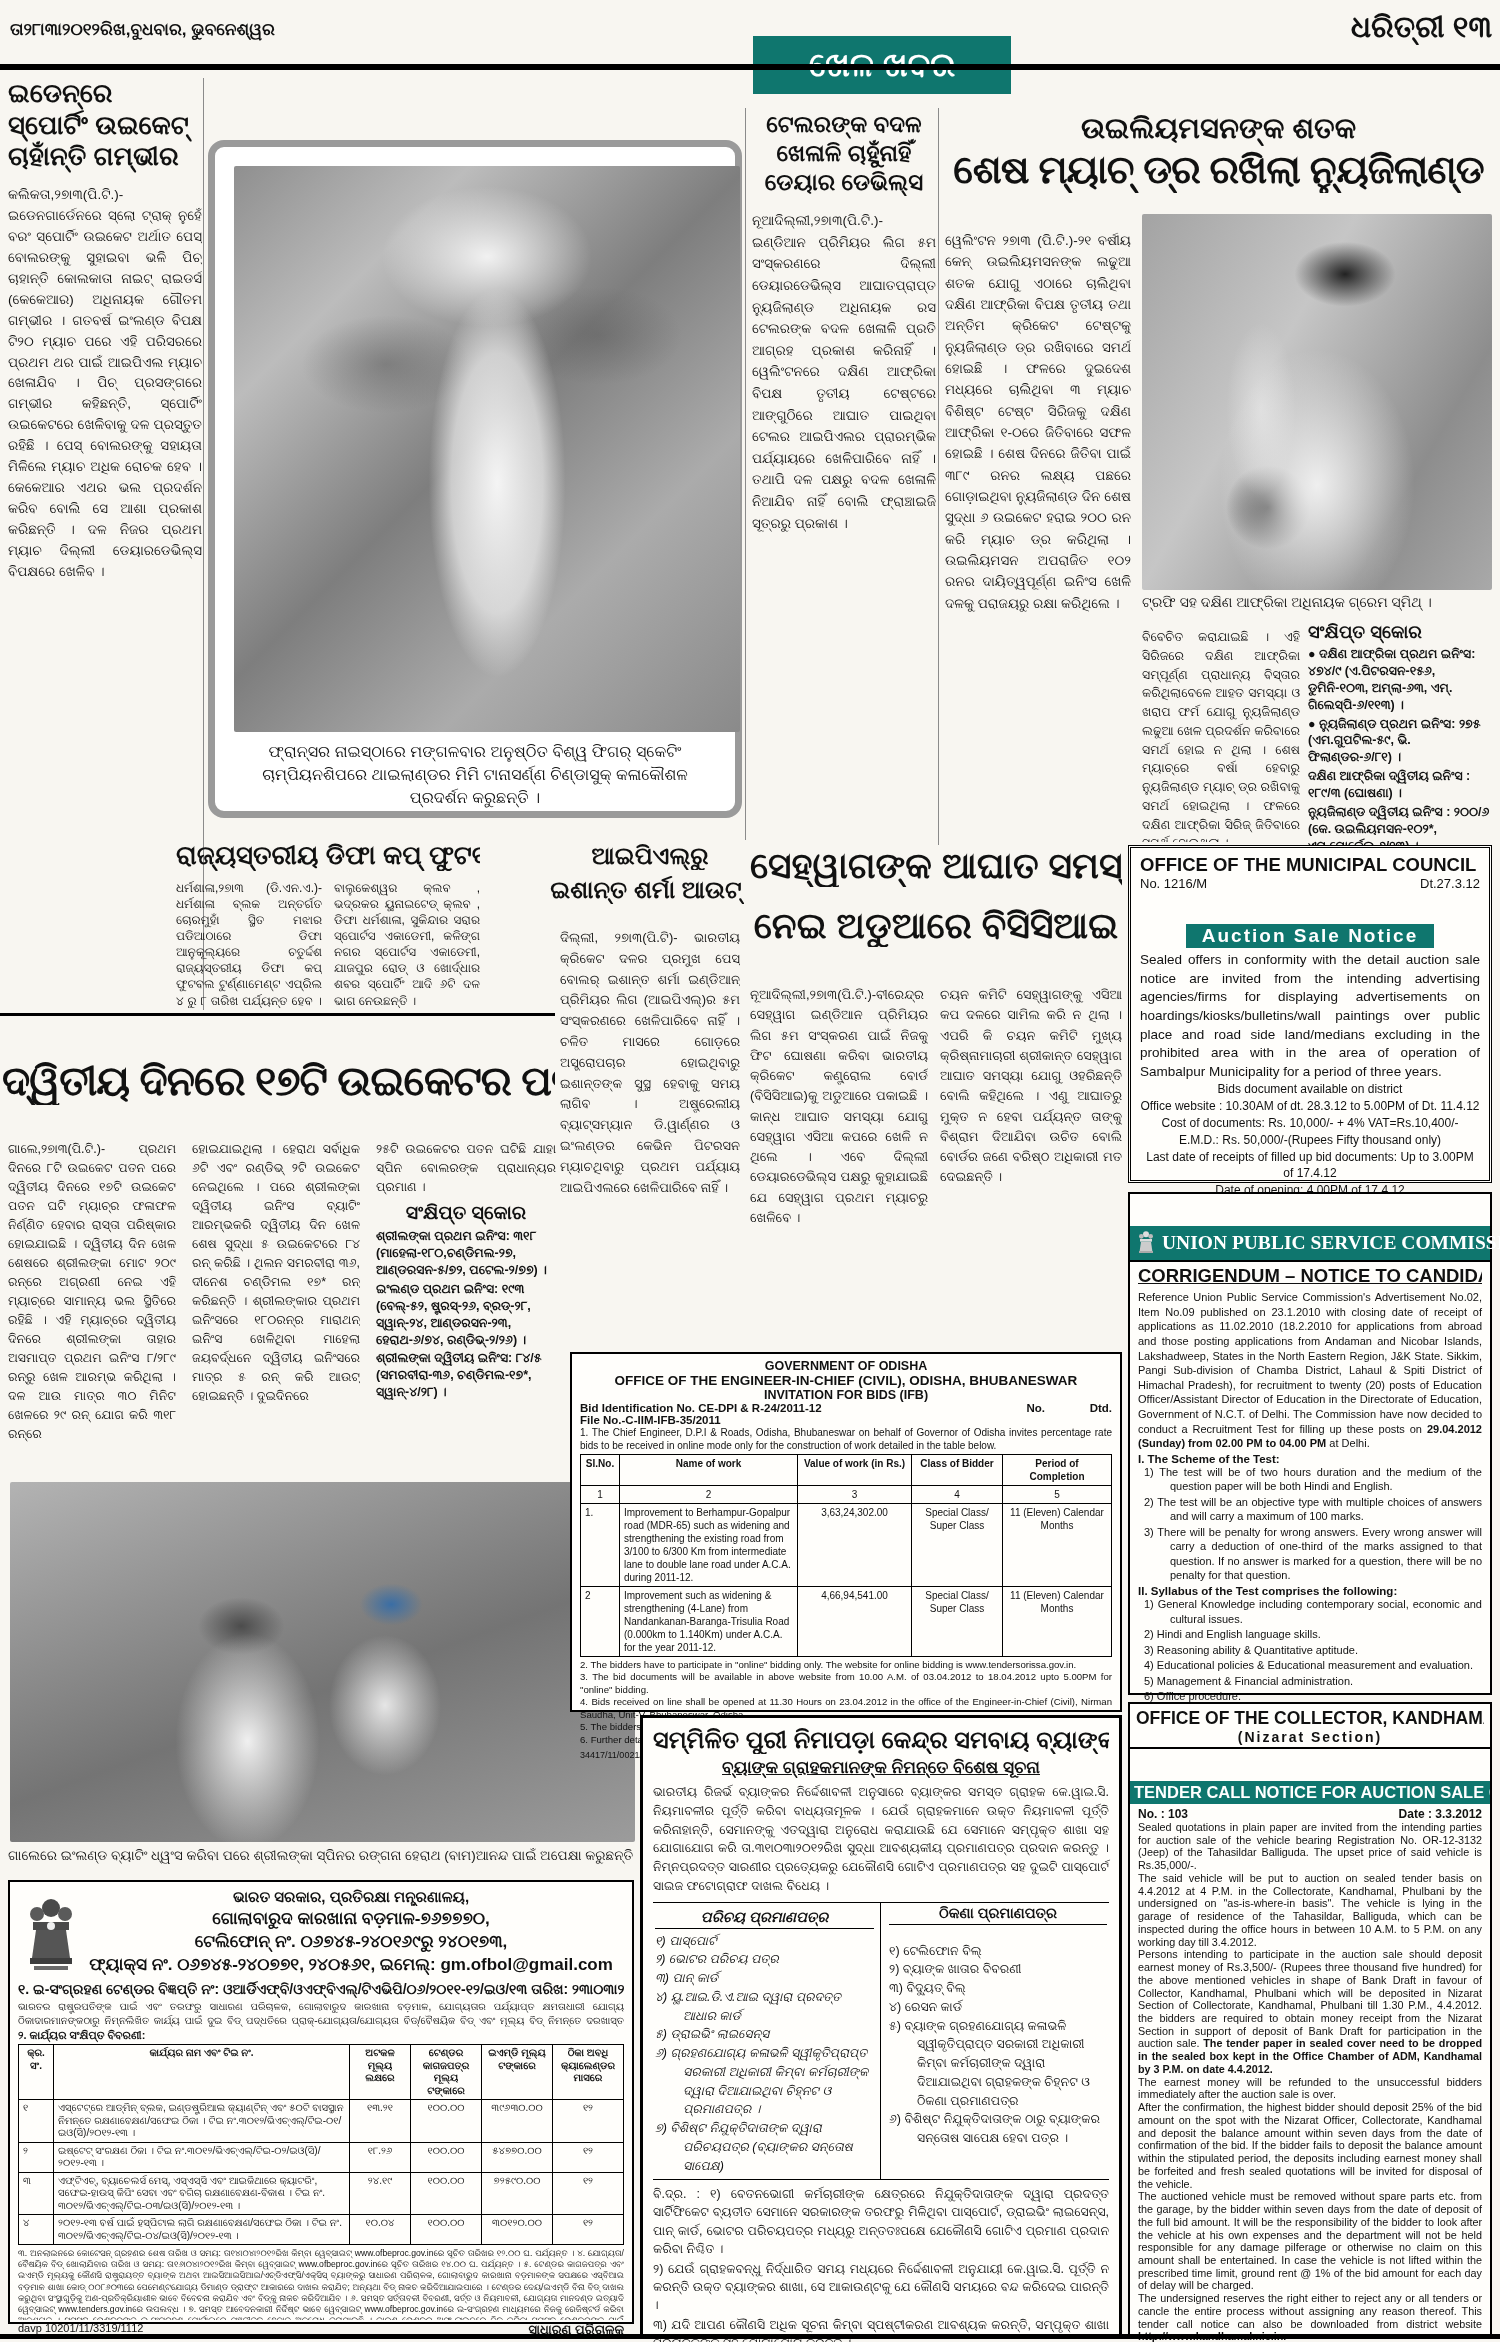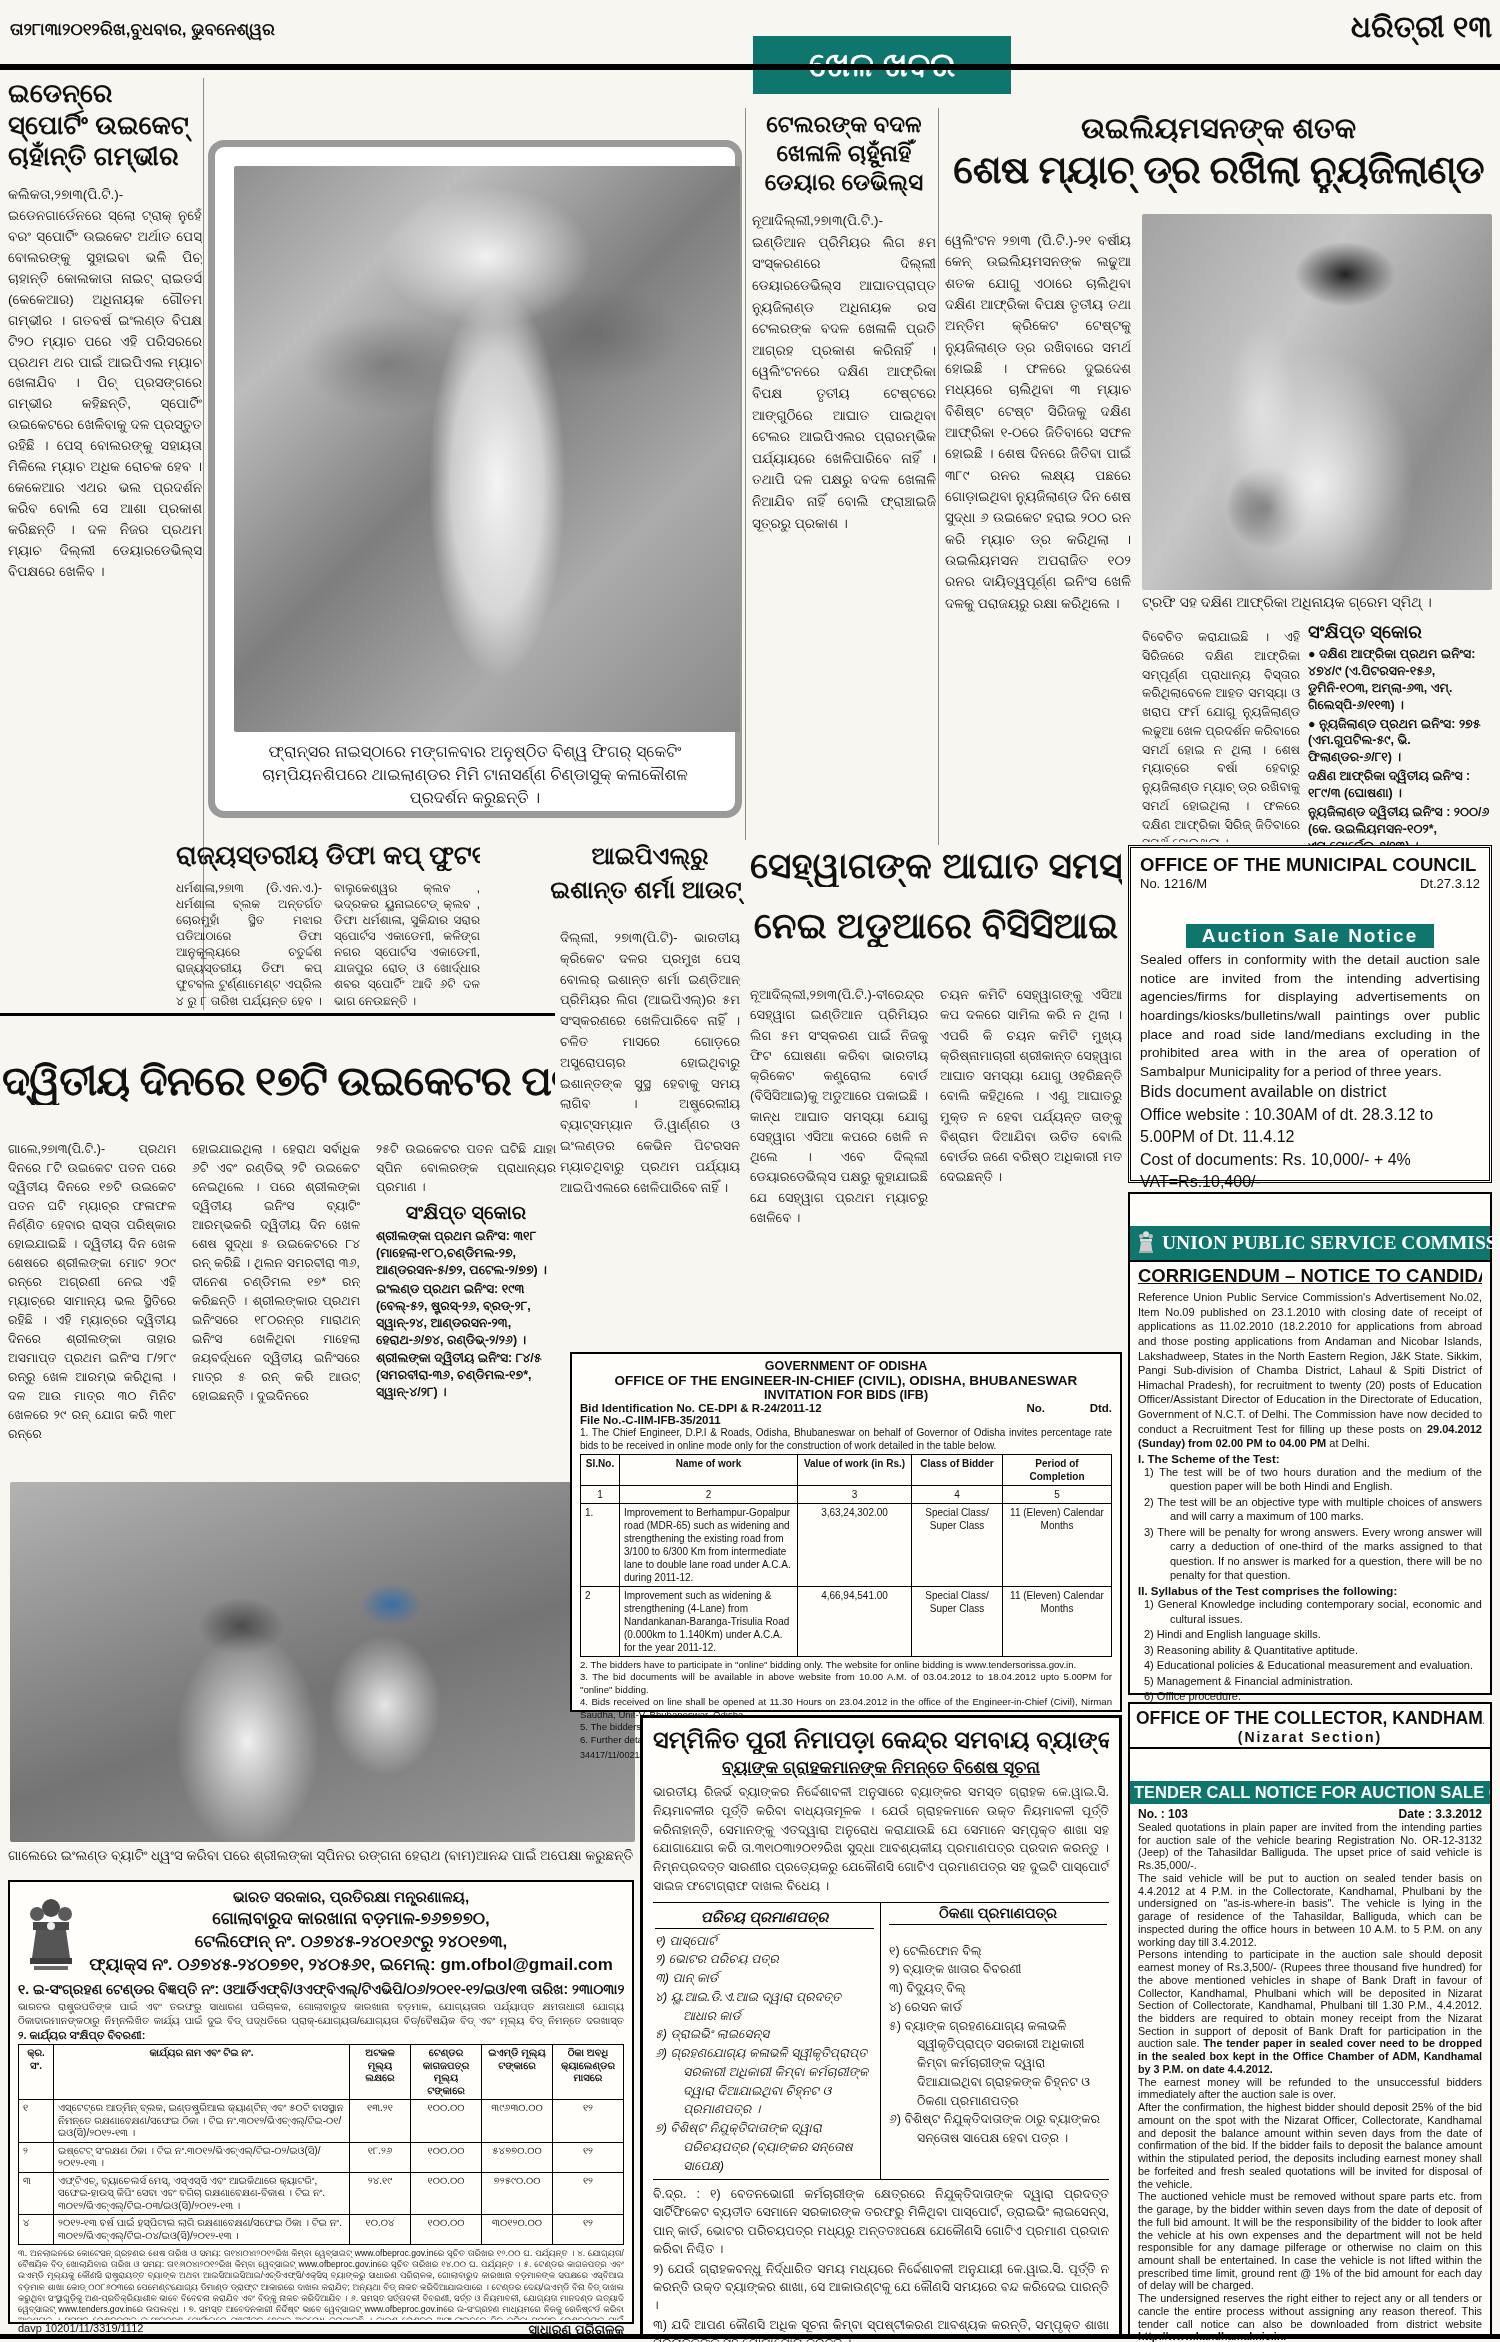--- a/index.html
+++ b/index.html
@@ -35,21 +35,21 @@
   .photo-cele{background:
     radial-gradient(ellipse 100px 150px at 38% 72%, #f0f0f0, rgba(240,240,240,0) 72%),
     radial-gradient(ellipse 80px 100px at 60% 62%, #e6e6e6, transparent 70%),
     radial-gradient(ellipse 42px 28px at 61% 34%, #3a6ea5, transparent 75%),
     radial-gradient(ellipse 60px 40px at 37% 40%, #4c4c4c, transparent 72%),
     linear-gradient(160deg,#b3b3b3,#747474 55%,#9c9c9c);}
   .scoreitem{font-size:12.5px;line-height:1.35;font-weight:bold;text-align:left;margin-bottom:2px;}
   .upsc-item{font-size:11px;line-height:1.32;text-align:justify;padding-left:26px;text-indent:-26px;margin-bottom:1px;}
   .bank-item{font-size:12.5px;line-height:1.5;text-align:left;padding-left:28px;text-indent:-28px;}
   .bank-note{font-size:12.5px;line-height:1.45;text-align:justify;margin-bottom:2px;}
-  .samb-line{font-size:16px;line-height:1.4;text-align:left;}
+  .samb-line{font-size:12px;line-height:1.4;text-align:center;}
   table{border-collapse:collapse;}
   .dtable td,.dtable th{border:1px solid #000;padding:2px 4px;vertical-align:top;}
   .serif{font-family:"Liberation Serif","DejaVu Serif",serif;}
 </style>
 </head>
 <body>
 
 <div class="page">
 
   <div class="abs b" style="left:10px;top:20px;width:430px;font-size:17px;">ତା୨୮ା୩ା୨୦୧୨ରିଖ,ବୁଧବାର, ଭୁବନେଶ୍ୱର</div>

